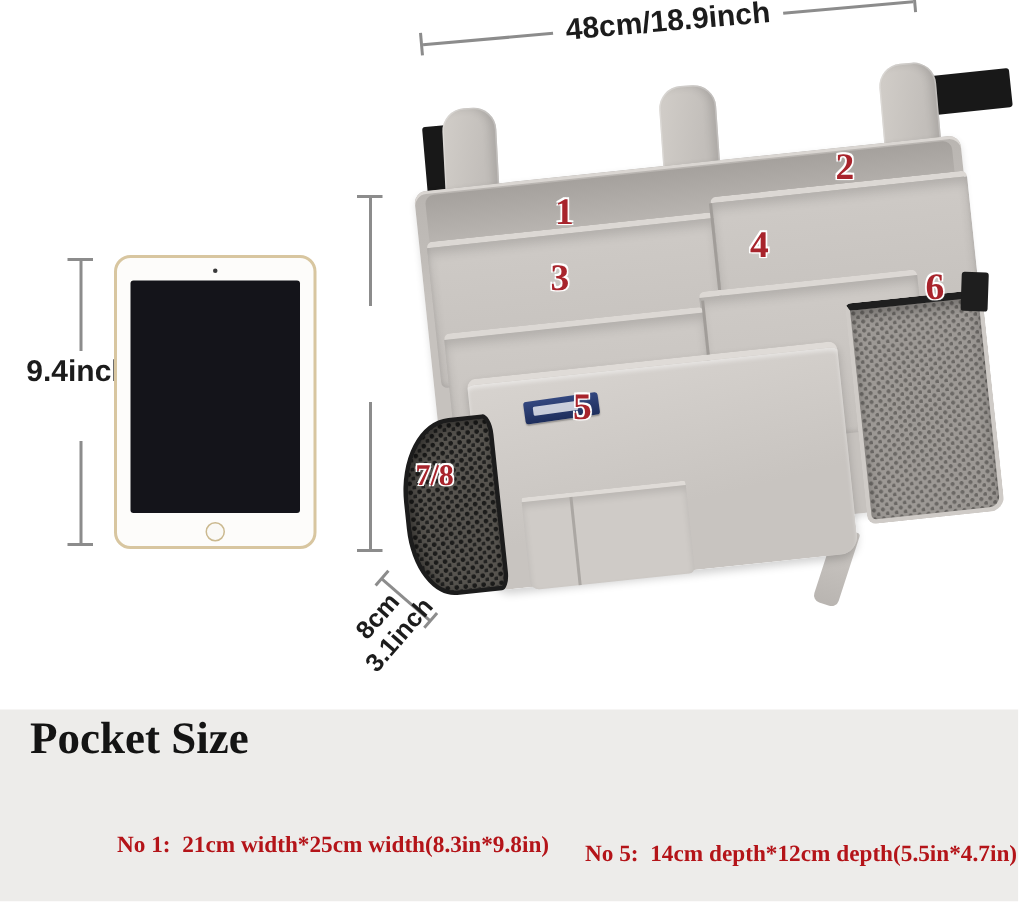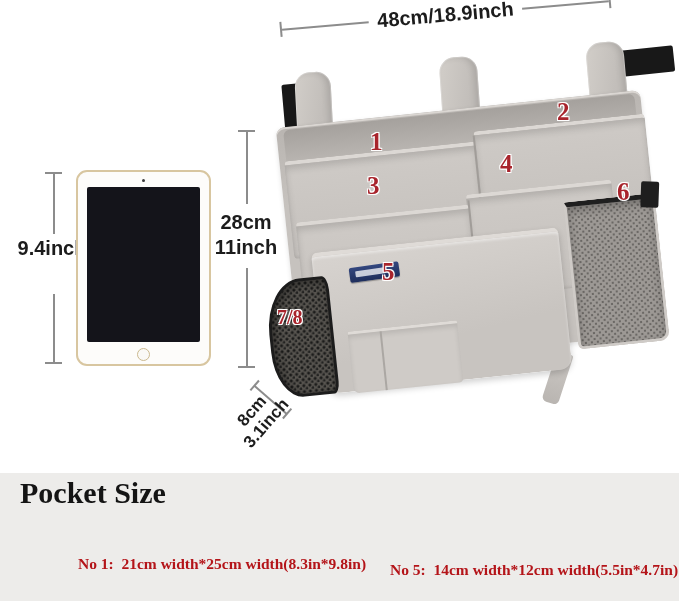--- a/index.html
+++ b/index.html
@@ -116,24 +116,20 @@
   <div class="abs vcap" style="left:45px;top:362px;"></div>
 
   <div class="abs tablet">
     <div class="tablet-cam"></div>
     <div class="tablet-screen"></div>
     <div class="tablet-home"></div>
   </div>
 
   <div class="abs vcap" style="left:238px;top:130px;"></div>
   <div class="abs vseg" style="left:246px;top:130px;height:74px;"></div>
-  <div class="abs dim-text" style="left:207px;top:210px;width:78px;">
-    <div>28cm</div>
-    <div>11inch</div>
-  </div>
   <div class="abs vseg" style="left:246px;top:268px;height:98px;"></div>
   <div class="abs vcap" style="left:238px;top:366px;"></div>
 
   <div class="abs velcro" style="left:284px;top:84px;width:17px;height:62px;transform:rotate(-5deg);"></div>
   <div class="abs strap" style="left:296px;top:72px;width:36px;height:72px;transform:rotate(-3deg);"></div>
 
   <div class="abs velcro" style="left:446px;top:76px;width:26px;height:48px;transform:rotate(-4deg);"></div>
   <div class="abs strap" style="left:441px;top:57px;width:38px;height:74px;transform:rotate(-4deg);"></div>
 
   <div class="abs velcro" style="left:622px;top:48px;width:52px;height:26px;transform:rotate(-6deg);"></div>
@@ -188,19 +184,19 @@
 
   <div class="abs size-panel">
     <div class="size-title">Pocket Size</div>
     <div class="size-col left">
       <div>No 1:  21cm width*25cm width(8.3in*9.8in)</div>
       
       
       
     </div>
     <div class="size-col right">
-      <div>No 5:  14cm width*12cm width(5.5in*4.7in)</div>
+      <div>No 5:  14cm depth*12cm depth(5.5in*4.7in)</div>
       
       
     </div>
   </div>
 
 </div>
 
 </body></html>

